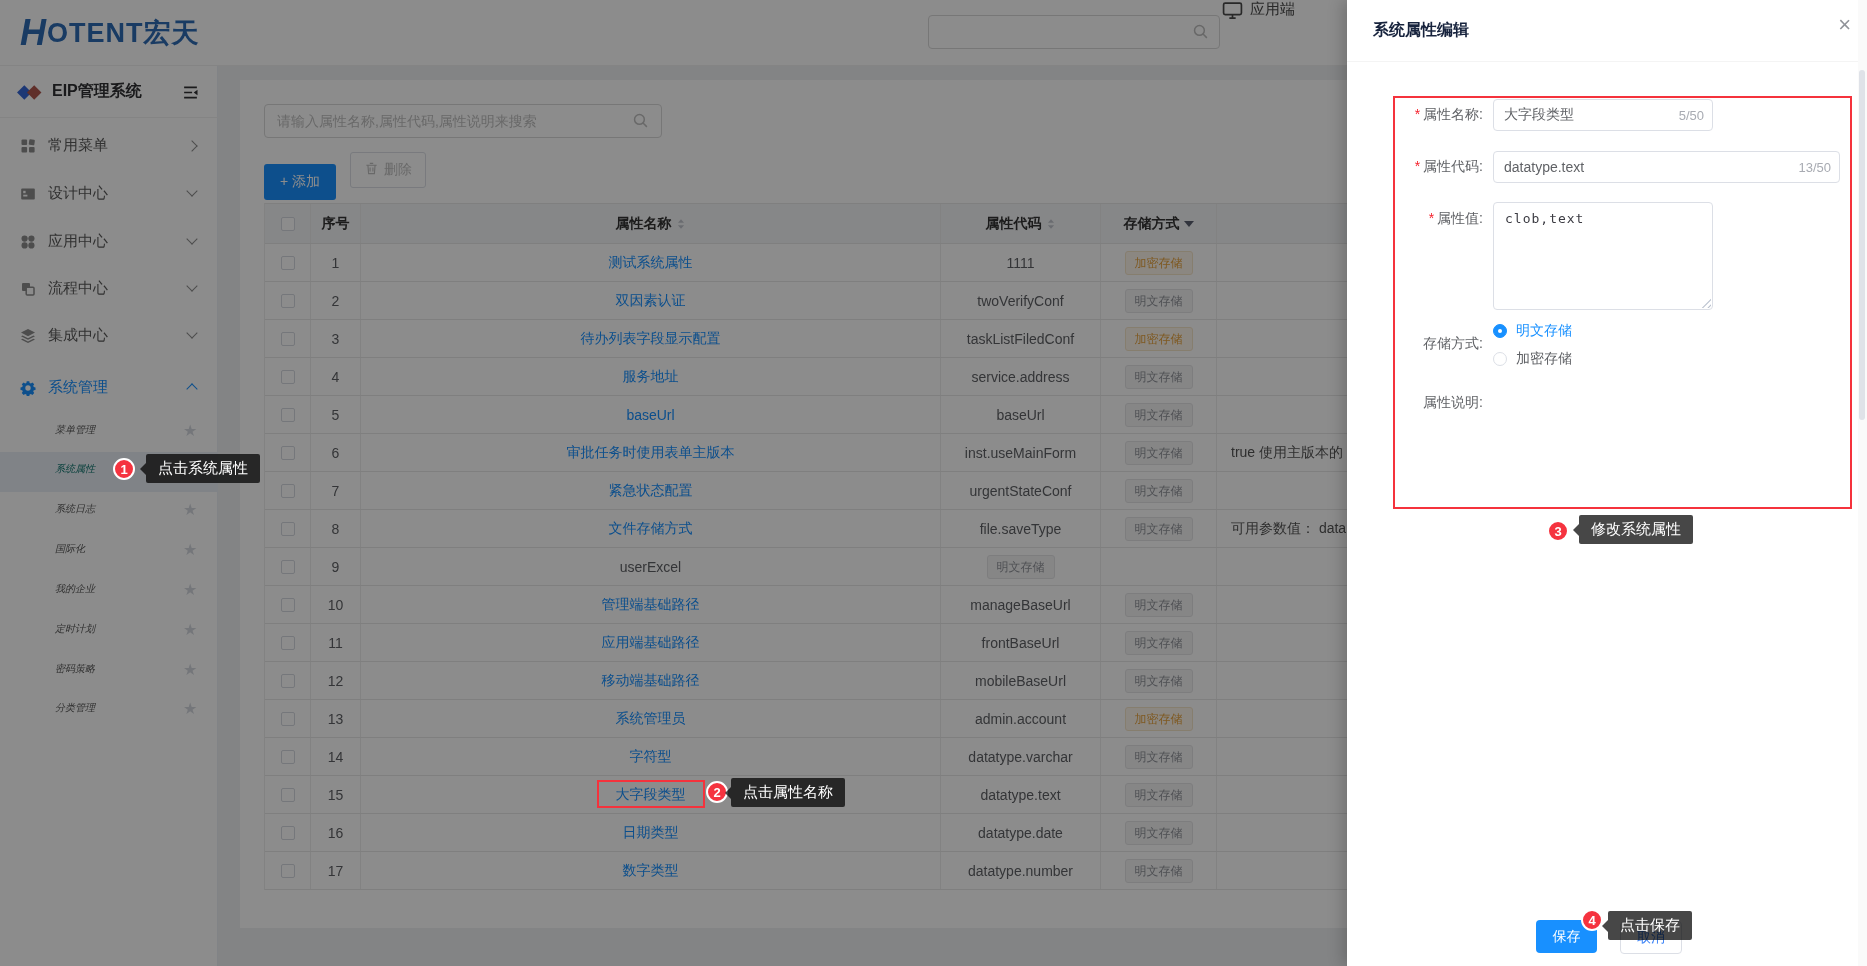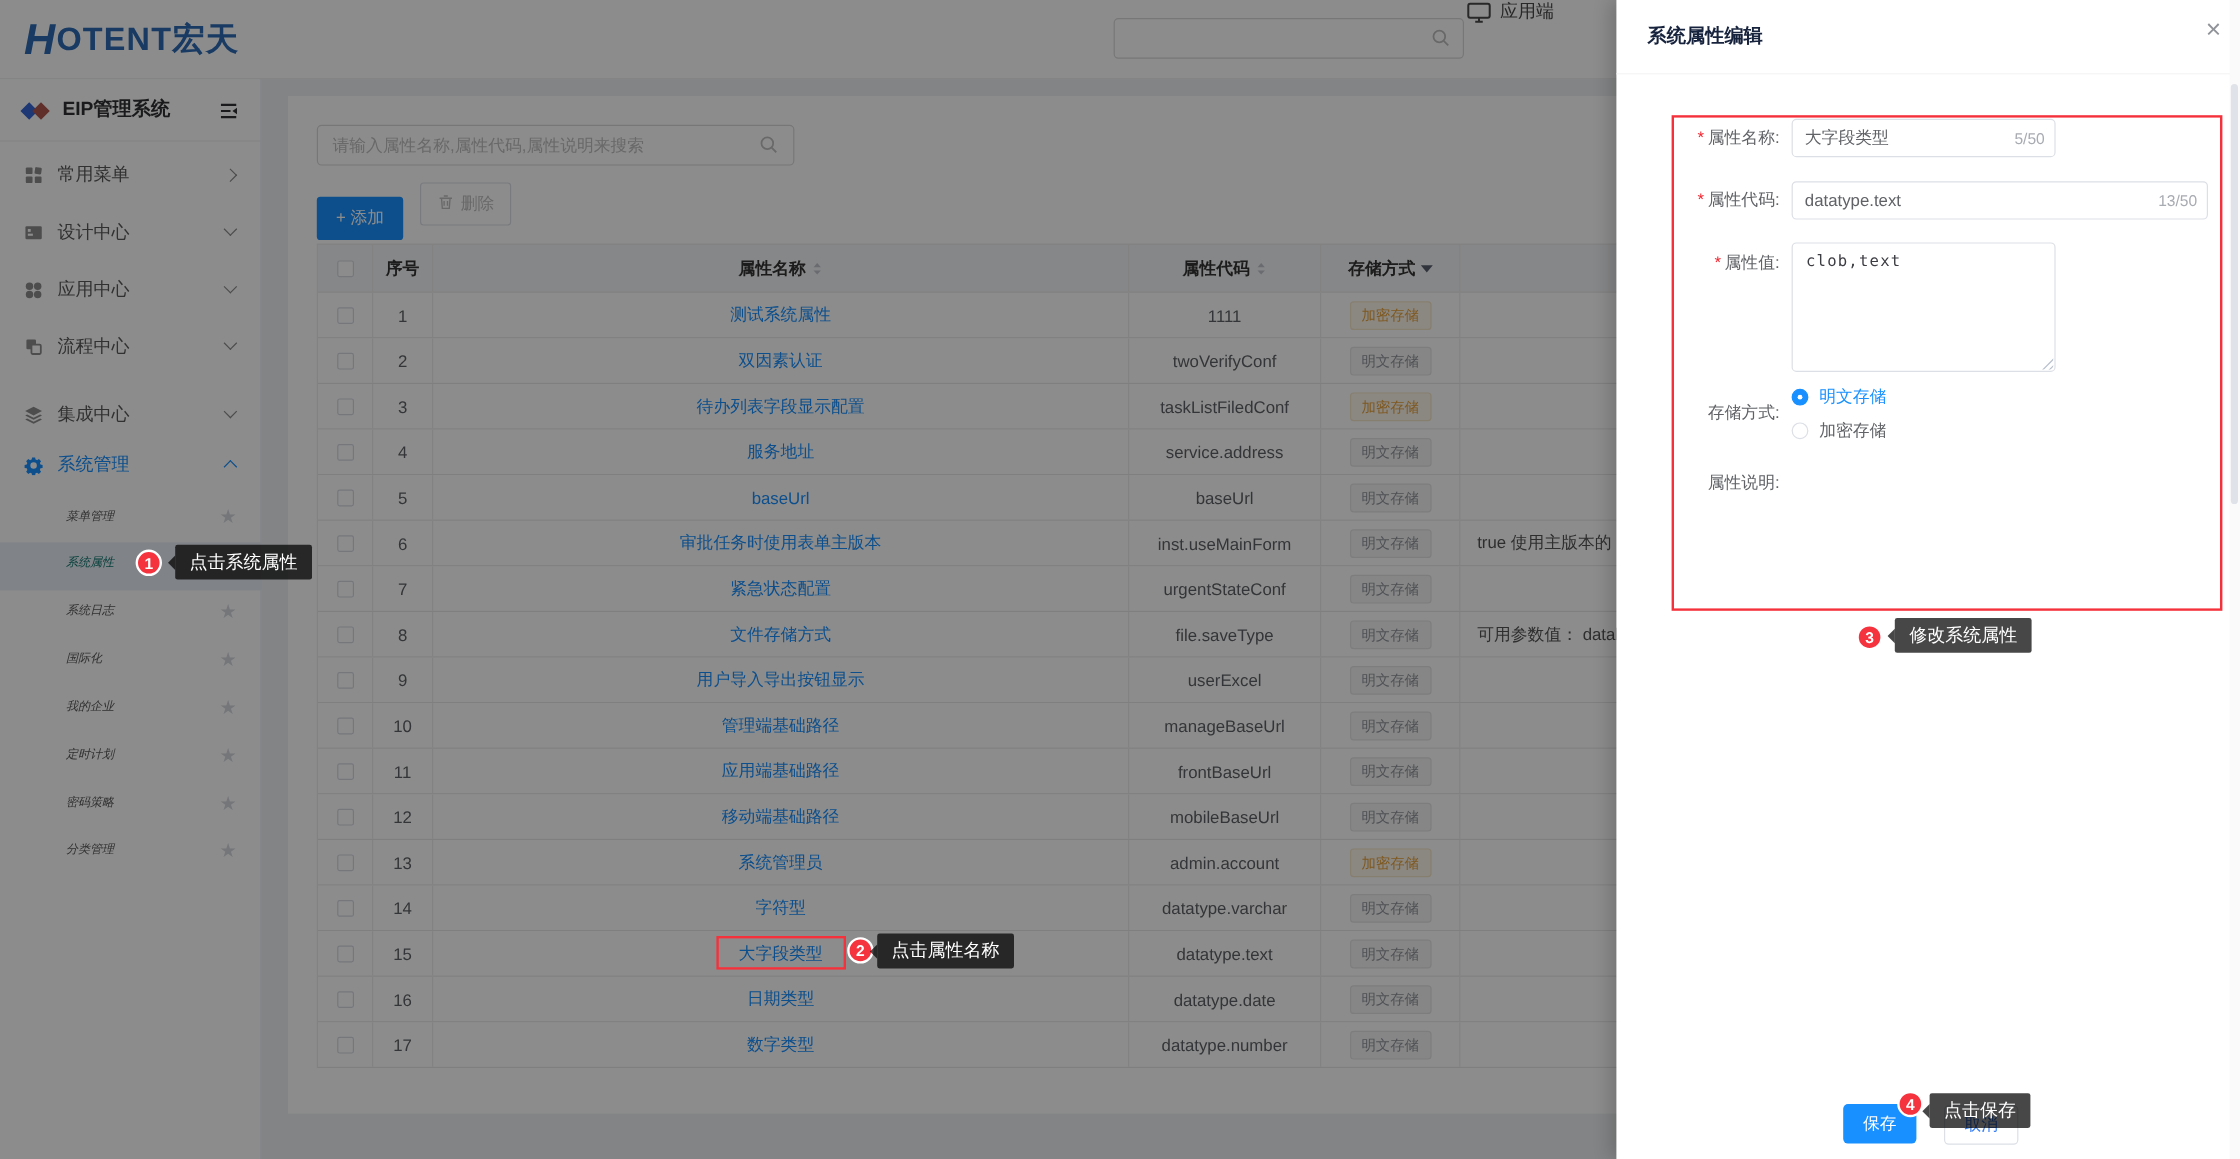--- a/index.html
+++ b/index.html
@@ -177,21 +177,21 @@
           <span class="chev down"></span>
         </div>
         <div class="m-item" style="top: 199px;">
           <span class="ico"><svg width="16" height="16" viewBox="0 0 16 16">
               <rect x="2" y="2" width="8" height="8" rx="1" fill="#8c8c8c"></rect>
               <rect x="6.2" y="6.2" width="7.8" height="7.8" rx="1" fill="#fff" stroke="#8c8c8c" stroke-width="1.5"></rect>
             </svg></span>
           <span class="lbl">流程中心</span>
           <span class="chev down"></span>
         </div>
-        <div class="m-item" style="top: 256px;">
+        <div class="m-item" style="top: 246px;">
           <span class="ico"><svg width="16" height="16" viewBox="0 0 16 16" fill="#8c8c8c">
               <path d="M8 1 15 4.6 8 8.2 1 4.6z"></path>
               <path d="M2.6 7.4 1 8.2l7 3.6 7-3.6-1.6-.8L8 10.2z"></path>
               <path d="M2.6 10.7 1 11.5l7 3.6 7-3.6-1.6-.8L8 13.5z"></path>
             </svg></span>
           <span class="lbl">集成中心</span>
           <span class="chev down"></span>
         </div>
         <div class="m-item active" style="top: 298px;">
           <span class="ico"><svg width="16" height="16" viewBox="0 0 16 16">
@@ -389,23 +389,20 @@
         <div class="tcell">
           <span class="tag plain">明文存储</span>
         </div>
         <div class="tcell desc">可用参数值： datab</div>
       </div>
       <div class="trow">
         <div class="tcell">
           <span class="cb"></span>
         </div>
         <div class="tcell idx">9</div>
-        <div class="tcell">
-          <a>用户导入导出按钮显示</a>
-        </div>
         <div class="tcell code">userExcel</div>
         <div class="tcell">
           <span class="tag plain">明文存储</span>
         </div>
         <div class="tcell desc"></div>
       </div>
       <div class="trow">
         <div class="tcell">
           <span class="cb"></span>
         </div>

